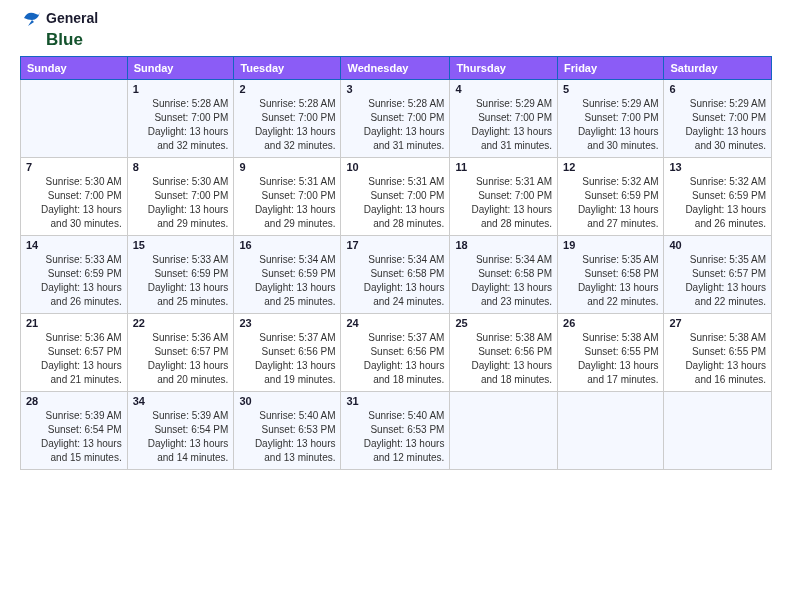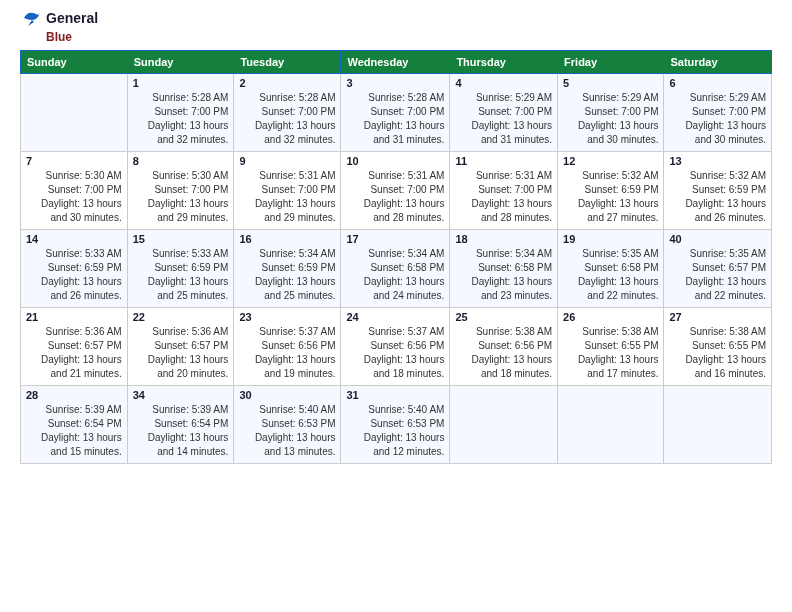--- a/index.html
+++ b/index.html
@@ -69,37 +69,37 @@
     }
     .day-info {
       font-size: 10px;
       color: #333;
       line-height: 1.4;
       text-align: right;
     }
     .empty { background: #f9f9f9; }
     tr:nth-child(odd) td { background: #f5f8ff; }
     tr:nth-child(even) td { background: #fff; }
-    .calendar thead tr th { background: #15803d; }
+    .calendar thead tr th { background: #8b5cf6; }
   </style>
 </head>
 <body>
 
 <div class="page">
   <div class="header">
     <div class="logo">
   <div style="display:flex;flex-direction:column;align-items:flex-start;">
     <div style="display:flex;align-items:center;gap:2px;">
       <svg width="24" height="24" viewBox="0 0 24 24">
         <path d="M4 12 Q8 4 16 8 Q20 10 20 6 Q18 14 12 14 Q8 14 4 12Z" fill="#1565c0"></path>
         <path d="M12 14 L8 20 L14 16Z" fill="#1565c0"></path>
       </svg>
       <span style="font-size:14px;font-weight:bold;color:#1a1a2e;">General</span>
     </div>
-    <span style="font-size:12px;font-weight:bold;color:#7f1d1d;margin-left:26px;">Blue</span>
+    <span style="font-size:17px;font-weight:bold;color:#14532d;margin-left:26px;">Blue</span>
   </div>
 </div>
     <div class="title-section">
       <div class="month-title"></div>
       <div class="location-title"></div>
     </div>
   </div>
 
   <table class="calendar">
     <thead>

